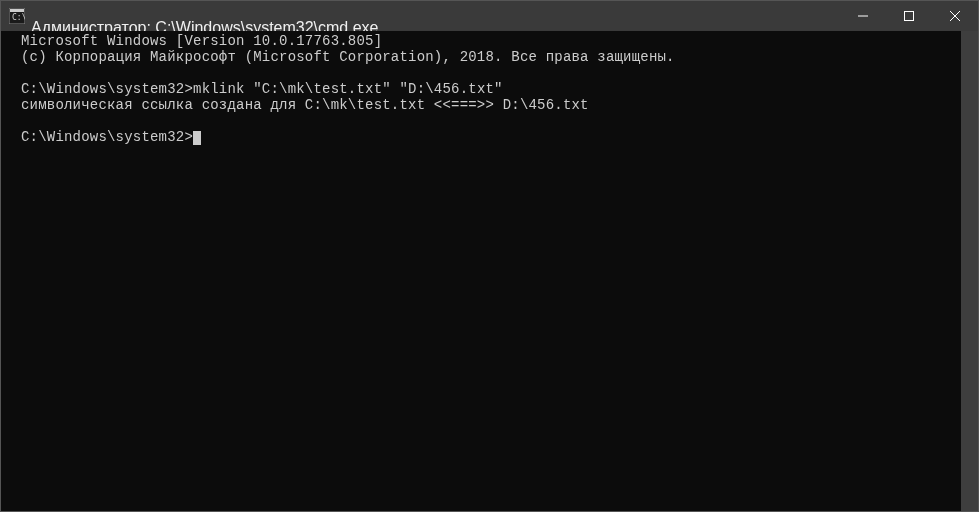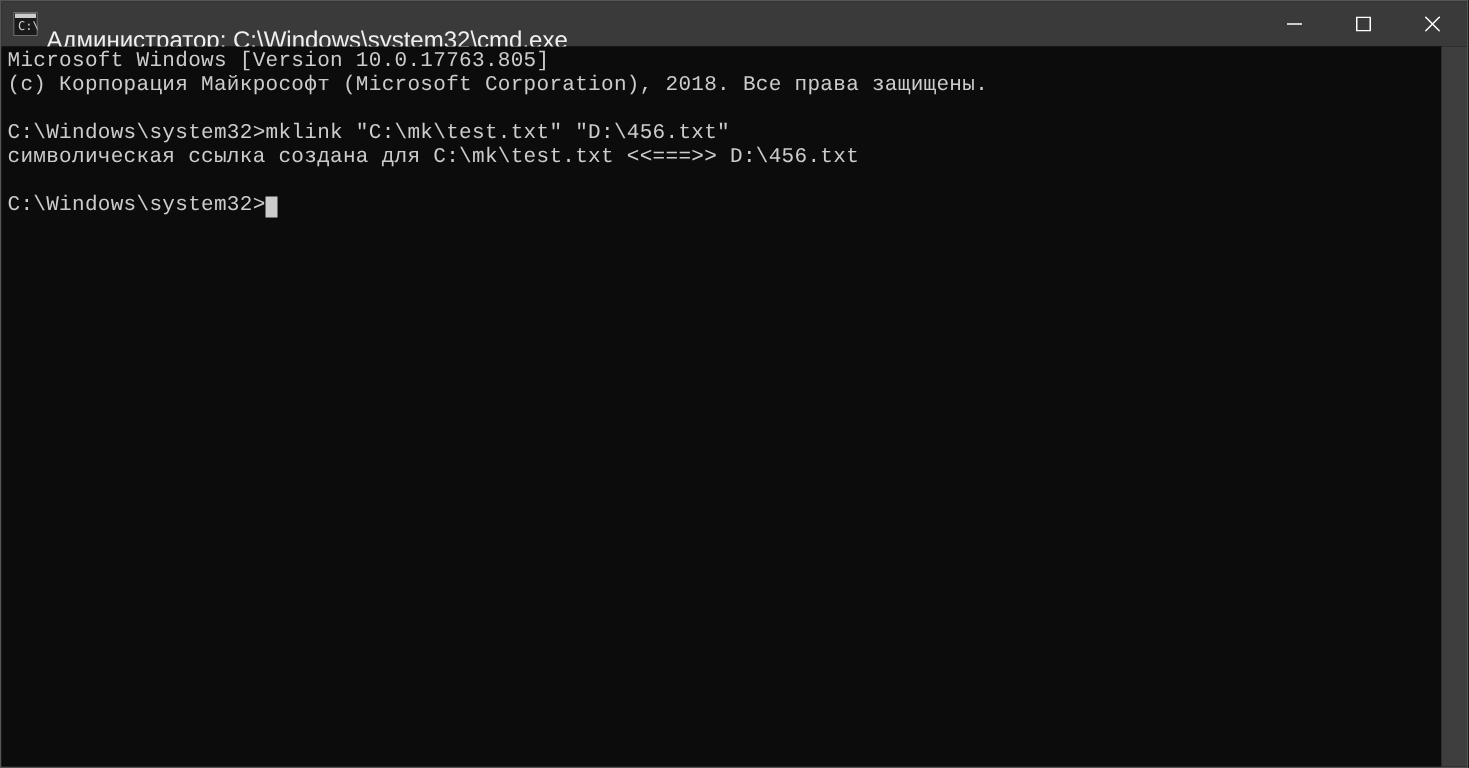--- a/index.html
+++ b/index.html
@@ -4,21 +4,21 @@
 <style>
 * { margin: 0; padding: 0; box-sizing: border-box; }
 html, body { width: 979px; height: 512px; overflow: hidden; font-family: "Segoe UI", Tahoma, sans-serif; background: #000; }
 .window { width: 979px; height: 512px; background: #0c0c0c; display: flex; flex-direction: column; border: 1px solid #555; }
 .titlebar { height: 30px; background: #3a3a3a; display: flex; align-items: center; color: #fff; user-select: none; }
 .titlebar-icon { width: 16px; height: 16px; margin-left: 8px; margin-right: 6px; display: flex; align-items: center; justify-content: center; }
 .titlebar-title { flex: 1; font-size: 16px; color: #f0f0f0; white-space: nowrap; overflow: hidden; margin-top: 24px; }
 .titlebar-buttons { display: flex; height: 100%; }
 .titlebar-btn { width: 46px; height: 30px; display: flex; align-items: center; justify-content: center; color: #fff; }
 .terminal-wrap { flex: 1; display: flex; background: #0c0c0c; }
-.terminal { flex: 1; padding: 2px 4px; font-family: Consolas, "Courier New", monospace; font-size: 14px; line-height: 16px; color: #cccccc; white-space: pre; overflow: hidden; letter-spacing: 0.2px; }
+.terminal { flex: 1; padding: 2px 20px; font-family: Consolas, "Courier New", monospace; font-size: 14px; line-height: 16px; color: #cccccc; white-space: pre; overflow: hidden; letter-spacing: 0.2px; }
 .scrollbar { width: 17px; background: #2b2b2b; position: relative; }
 .scrollbar-thumb { position: absolute; top: 0; left: 0; right: 0; height: 100%; background: #3e3e3e; }
 .prompt-line { display: inline; }
 .cursor { display: inline-block; width: 8px; height: 14px; background: #cccccc; vertical-align: text-bottom; margin-left: 0; animation: blink 1s step-end infinite; }
 @keyframes blink { 50% { opacity: 0; } }
 </style>
 </head>
 <body>
 
 <div class="window">

